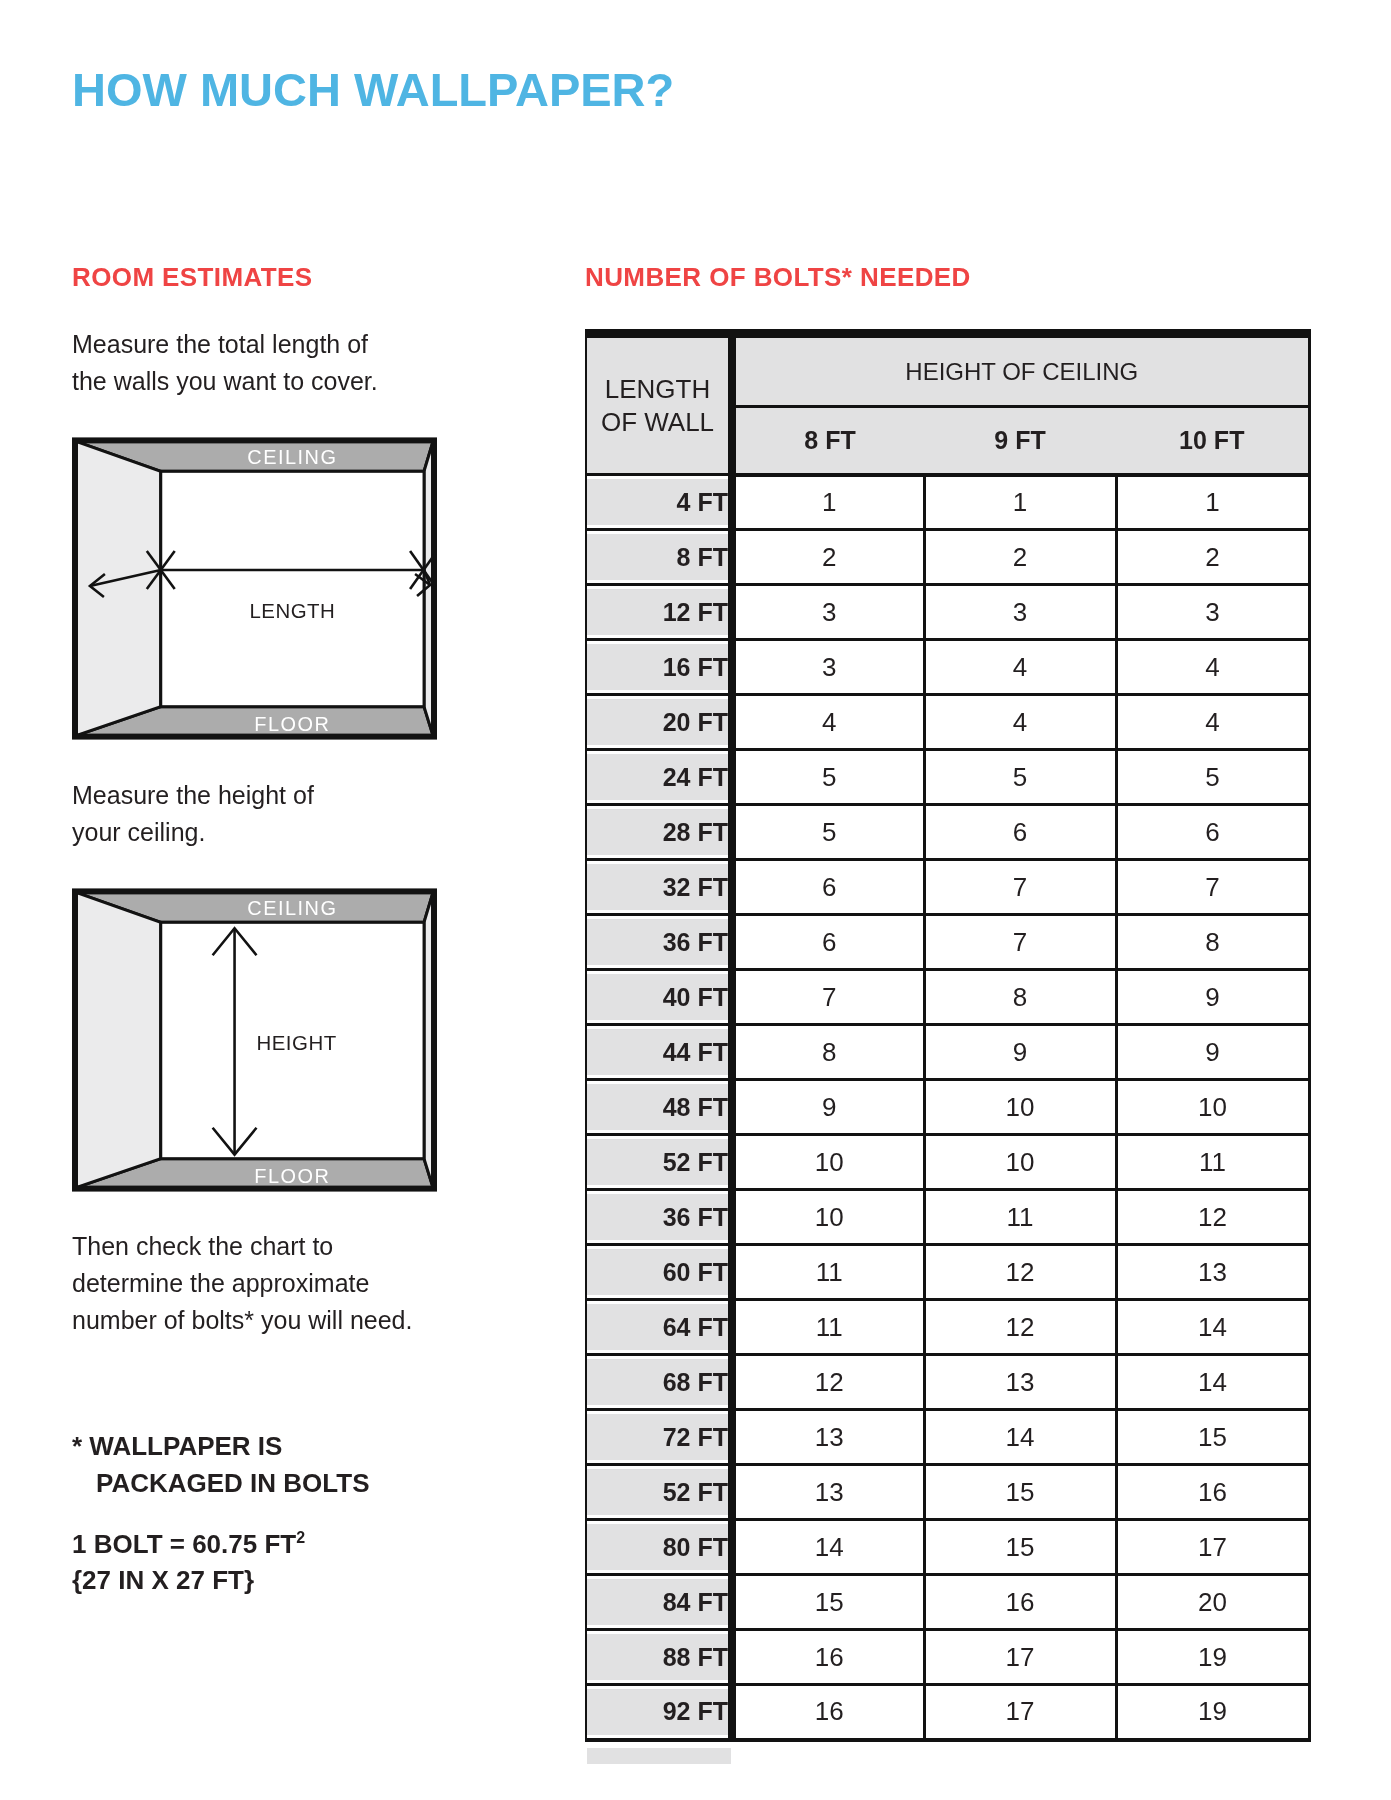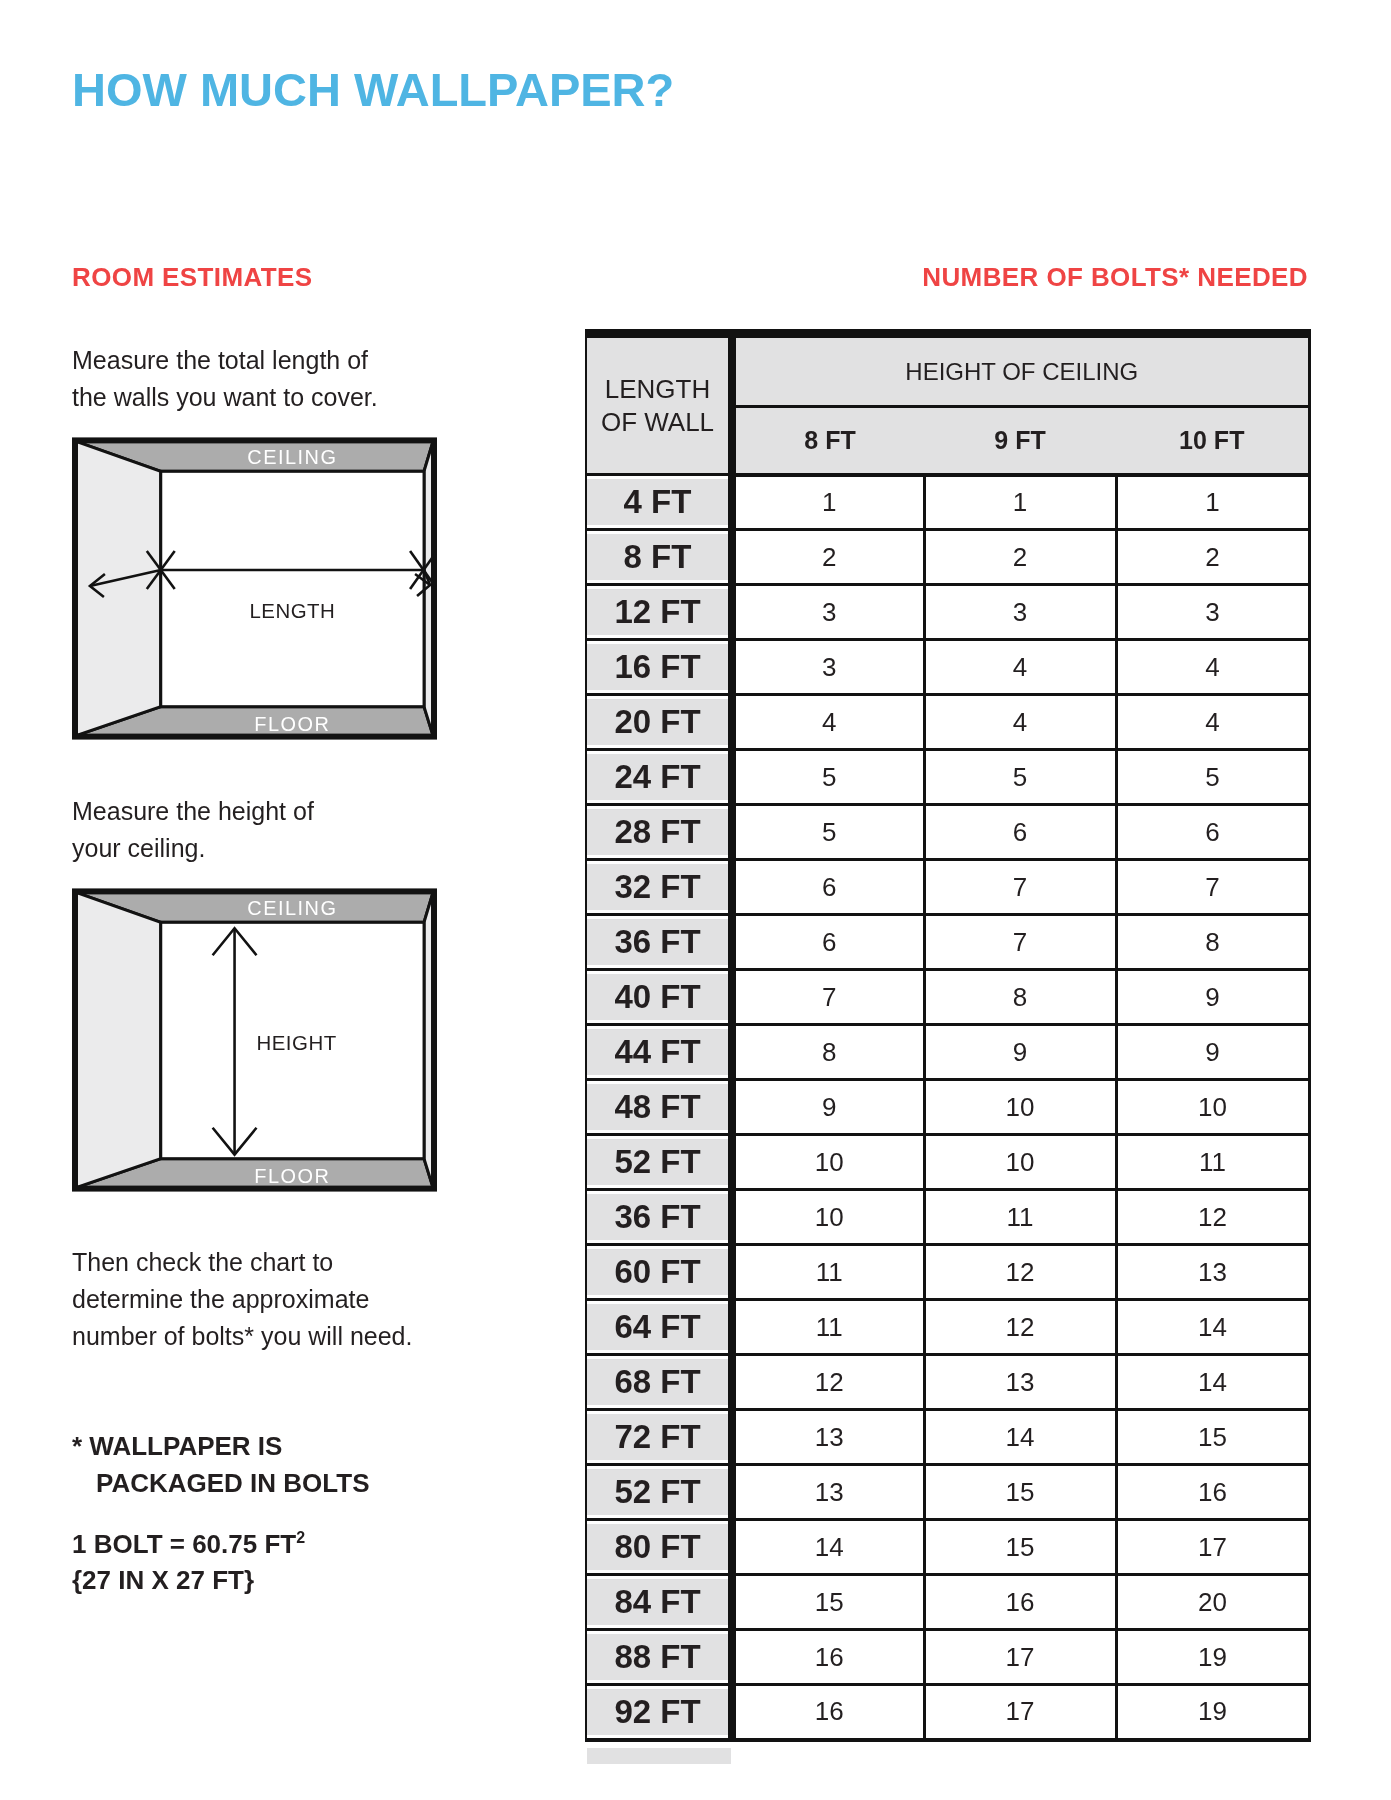--- a/index.html
+++ b/index.html
@@ -16,25 +16,25 @@
   .page-title {
     left: 72px; top: 62px;
     font-size: 47px; font-weight: 700;
     color: #4FB5E3; letter-spacing: 0px;
   }
   .blue-heading {
     font-size: 26px; font-weight: 700;
     color: #ef4444; letter-spacing: 0.4px;
   }
   .room-heading { left: 72px; top: 262px; }
-  .table-heading { left: 585px; top: 262px; width: 723px; text-align: right; }
+  .table-heading { left: 585px; top: 262px; width: 723px; text-align: left; }
 
   .body-text {
     font-size: 25px; line-height: 37px;
-    color: #231F20; white-space: pre-line; margin-top: 16px;
+    color: #231F20; white-space: pre-line;
   }
   .step1 { left: 72px; top: 326px; width: 400px; }
   .step2 { left: 72px; top: 777px; width: 400px; }
   .step3 { left: 72px; top: 1228px; width: 420px; }
 
   .diagram1 { left: 72px; top: 437px; }
   .diagram2 { left: 72px; top: 888px; }
 
   .footnote {
     left: 72px; top: 1428px; width: 420px;
@@ -79,22 +79,23 @@
     height: 68px;
   }
   .bolt-table tbody td {
     border: 3px solid #121212;
     height: 55px; font-size: 26px;
   }
   .bolt-table tbody td.rowlabel {
     background: #E1E1E2;
     border-left: 2px solid #121212;
     border-right: 8px solid #121212;
-    font-weight: 700; font-size: 33px;
+    font-weight: 700; font-size: 25px;
     box-shadow: inset 0 3px 0 #ffffff, inset 0 -3px 0 #ffffff;
+    text-align: right;
   }
   .table-stub {
     left: 587px; top: 1748px; width: 144px; height: 16px;
     background: #E1E1E2;
   }
   svg text {
     font-family: "Liberation Sans", sans-serif;
   }
 </style>
 </head>

